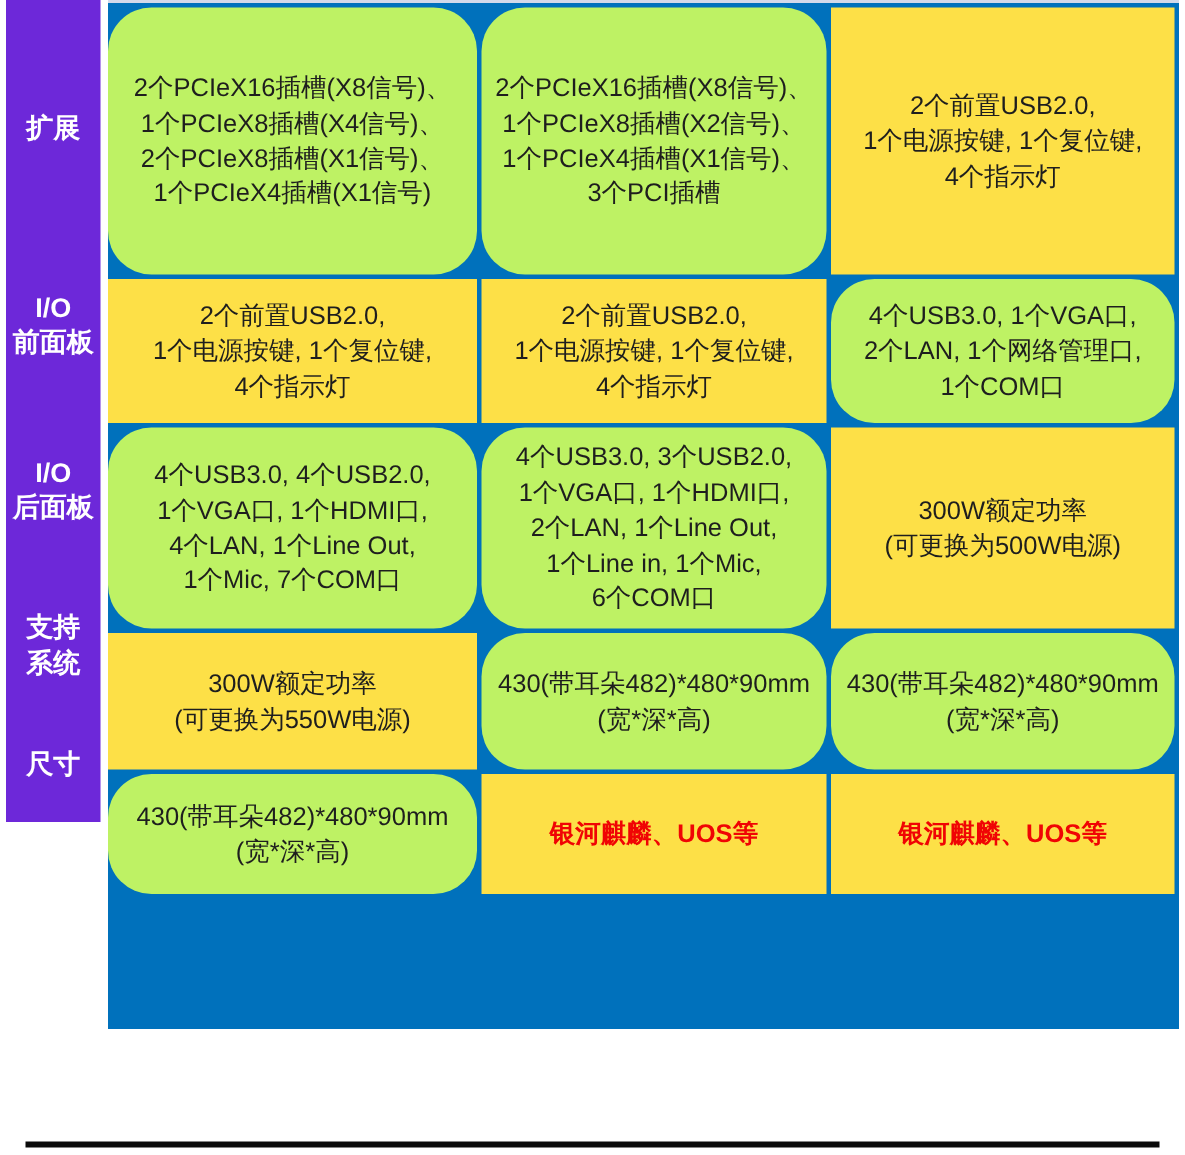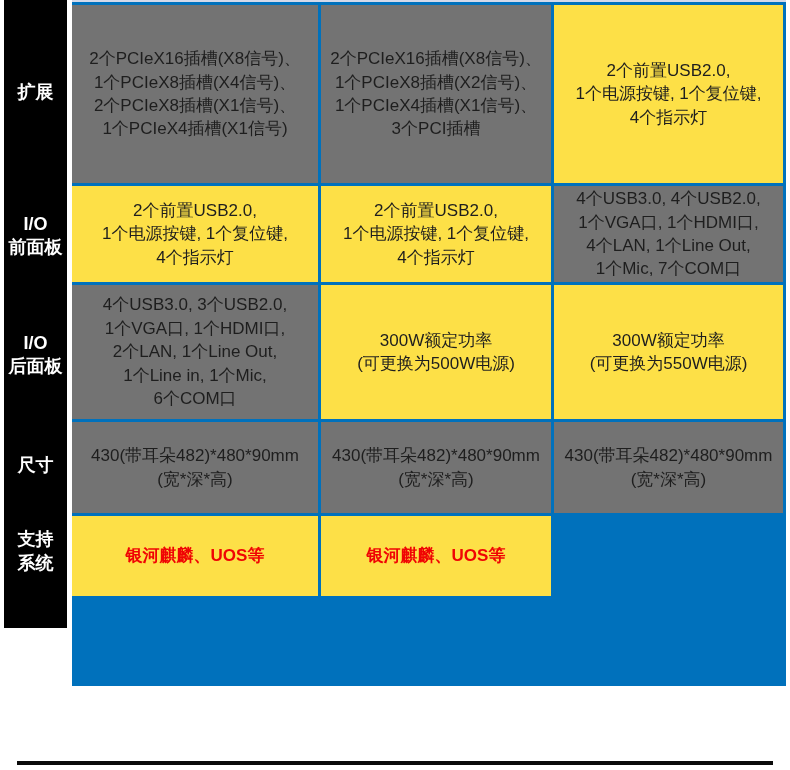--- a/index.html
+++ b/index.html
@@ -5,22 +5,22 @@
   html,body{margin:0;padding:0;}
   body{
     width:790px;height:770px;position:relative;background:#ffffff;
     font-family:"Liberation Sans","DejaVu Sans",sans-serif;
     -webkit-font-smoothing:antialiased;
   }
   .stage{position:absolute;inset:0;overflow:hidden;}
 
   
   .hdr-col{
-    position:absolute;left:4px;top:0;width:63px;height:628px;
-    background:#000000;display:flex;flex-direction:column;
+    position:absolute;left:4px;top:0;width:63px;height:548px;
+    background:#6d28d9;display:flex;flex-direction:column;
   }
   .hdr-block{
     display:flex;align-items:center;justify-content:center;
     color:#ffffff;font-weight:bold;font-size:18px;line-height:1.3;
     text-align:center;white-space:pre-line;
   }
 
   
   .tbl{
     position:absolute;left:72px;top:0;width:717px;
@@ -35,43 +35,43 @@
     border-top:3px solid #0071bc;
     border-bottom:3px solid #0071bc;
     border-right:3px solid #0071bc;
     width:711px;
   }
   .cell{
     display:flex;align-items:center;justify-content:center;
     text-align:center;font-size:17px;line-height:1.38;color:#1e1e1e;
     white-space:pre-line;padding:2px 4px;box-sizing:border-box;
   }
-  .r-alt{background:#737373;}
+  .r-alt{background:#bef264;border-radius:29px;}
   .r-white{background:#fde047;}
   .os{color:#f00404;font-weight:bold;}
 
   
   .bottom-bar{
     position:absolute;left:17px;top:761px;width:756px;height:4px;background:#0a0a0a;
   }
 </style>
 </head>
 <body>
 
 <div class="stage">
 
   <div class="hdr-col">
     <div class="hdr-block" style="height:186px">扩展</div>
     <div class="hdr-block" style="height:100px">I/O
 前面板</div>
     <div class="hdr-block" style="height:138px">I/O
 后面板</div>
-    <div class="hdr-block" style="height:84px">尺寸</div>
     <div class="hdr-block" style="height:87px">支持
 系统</div>
+    <div class="hdr-block" style="height:84px">尺寸</div>
   </div>
 
   <div class="tbl">
     <div class="sliver"></div>
     <div class="grid">
 
       <div class="cell r-alt">2个PCIeX16插槽(X8信号)、
 1个PCIeX8插槽(X4信号)、
 2个PCIeX8插槽(X1信号)、
 1个PCIeX4插槽(X1信号)</div>
@@ -83,20 +83,23 @@
       <div class="cell r-white">2个前置USB2.0,
 1个电源按键, 1个复位键,
 4个指示灯</div>
       <div class="cell r-white">2个前置USB2.0,
 1个电源按键, 1个复位键,
 4个指示灯</div>
       <div class="cell r-white">2个前置USB2.0,
 1个电源按键, 1个复位键,
 4个指示灯</div>
 
+      <div class="cell r-alt">4个USB3.0, 1个VGA口,
+2个LAN, 1个网络管理口,
+1个COM口</div>
       <div class="cell r-alt">4个USB3.0, 4个USB2.0,
 1个VGA口, 1个HDMI口,
 4个LAN, 1个Line Out,
 1个Mic, 7个COM口</div>
       <div class="cell r-alt">4个USB3.0, 3个USB2.0,
 1个VGA口, 1个HDMI口,
 2个LAN, 1个Line Out,
 1个Line in, 1个Mic,
 6个COM口</div>
 

